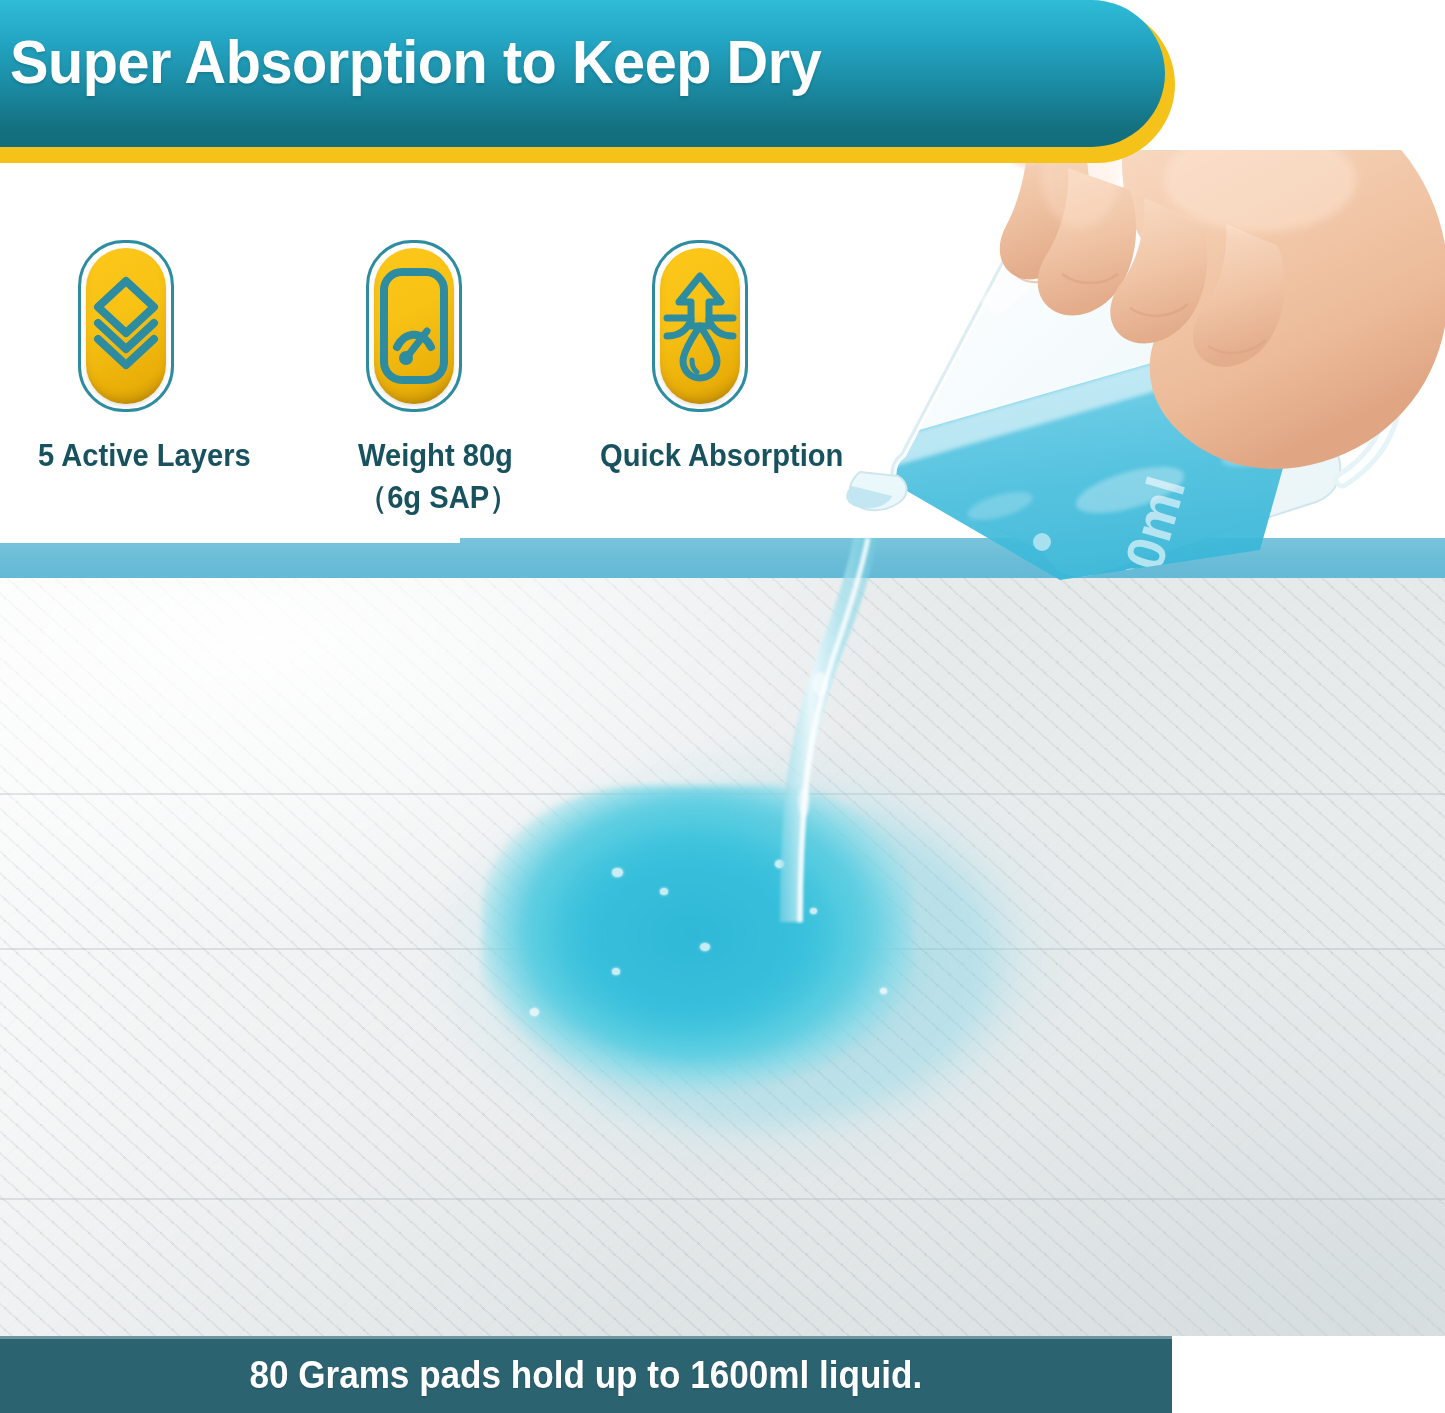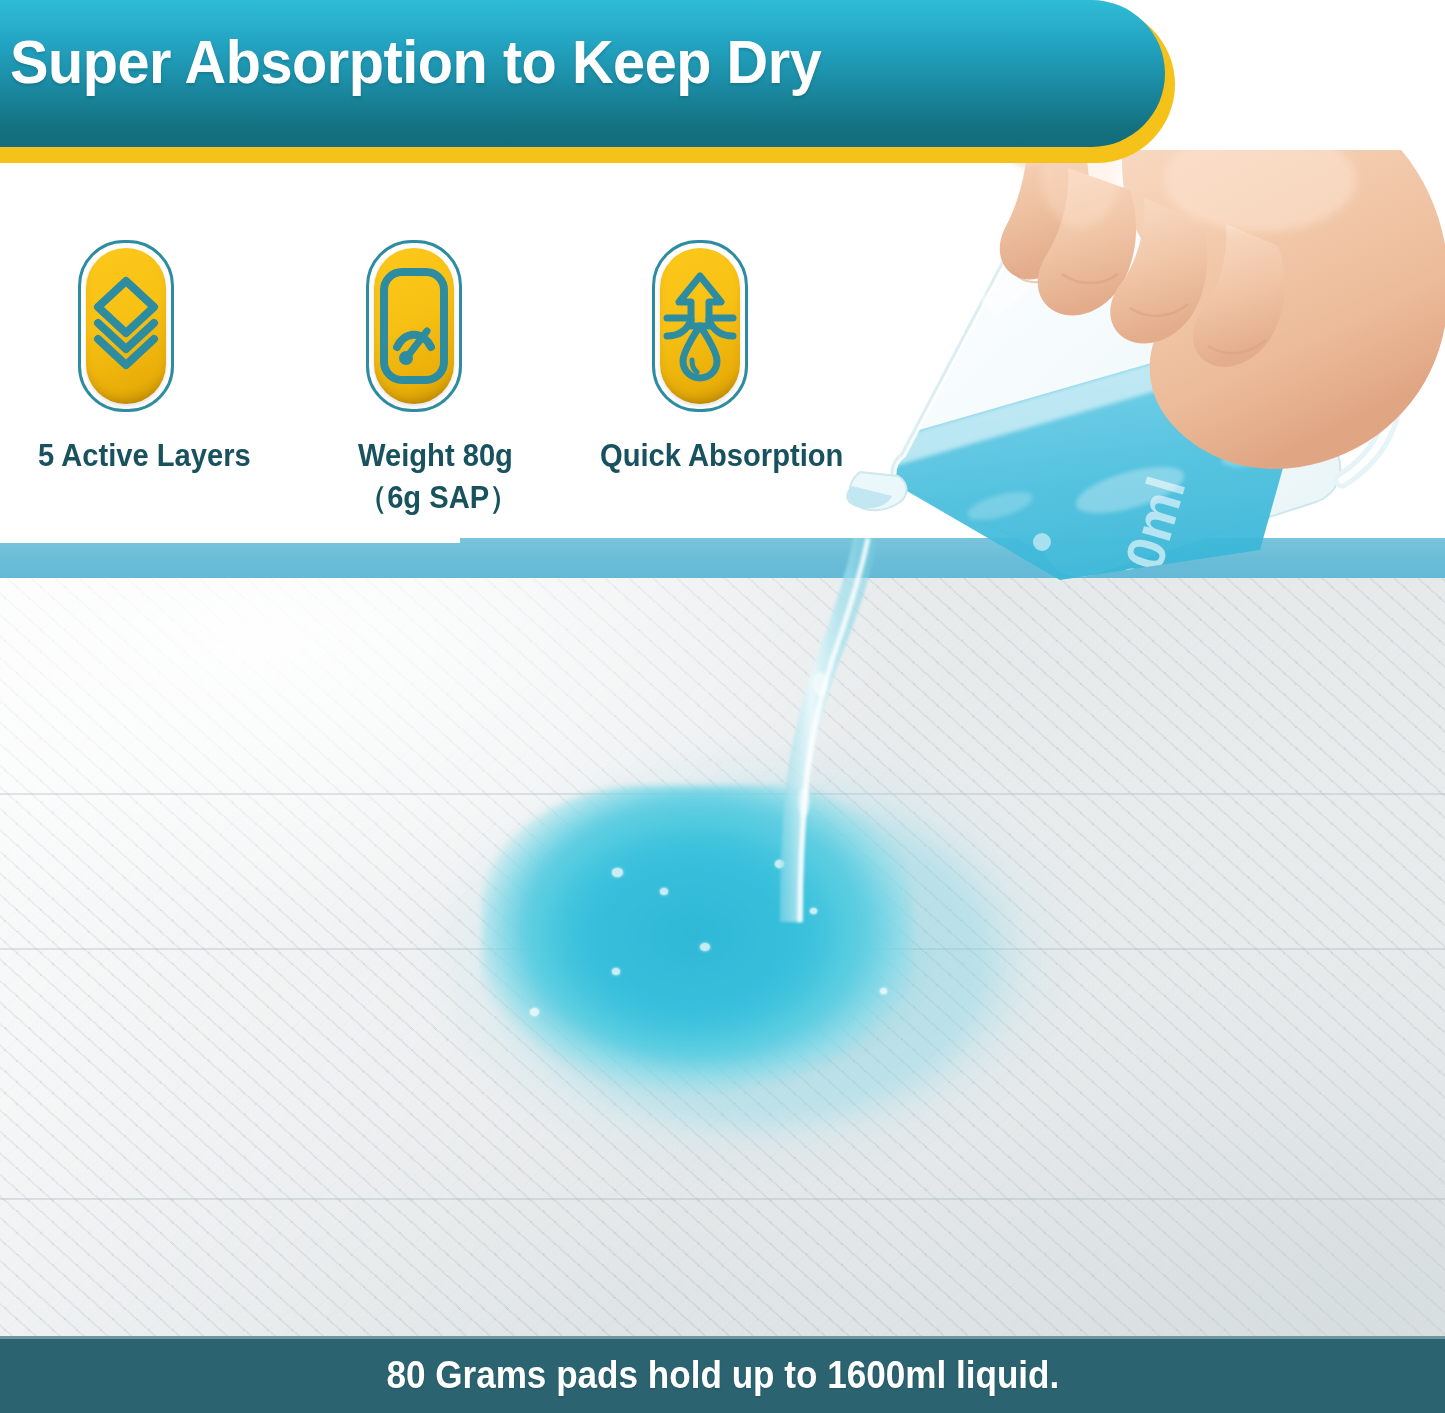--- a/index.html
+++ b/index.html
@@ -141,21 +141,21 @@
   .bubble { position:absolute; border-radius:50%; background:rgba(255,255,255,.72); box-shadow:0 0 3px rgba(255,255,255,.9); }
 
   
   .stream { position:absolute; left:700px; top:-4px; width:260px; height:390px; }
 
   
   .vessel { position:absolute; left:830px; top:150px; width:615px; height:470px; }
 
   
   .bottom-banner {
-    position:absolute; left:0; bottom:0; width:1445px; height:77px;
+    position:absolute; left:0; bottom:0; width:1172px; height:77px;
     background:#2b6371;
     display:flex; align-items:center; justify-content:center;
   }
   .bottom-banner:before{
     content:""; position:absolute; left:0; top:0; width:100%; height:3px;
     background:rgba(255,255,255,.32);
   }
   .bottom-text {
     color:#ffffff; font-weight:bold; font-size:39px; letter-spacing:0px;
     transform:scaleX(0.9); white-space:nowrap;

